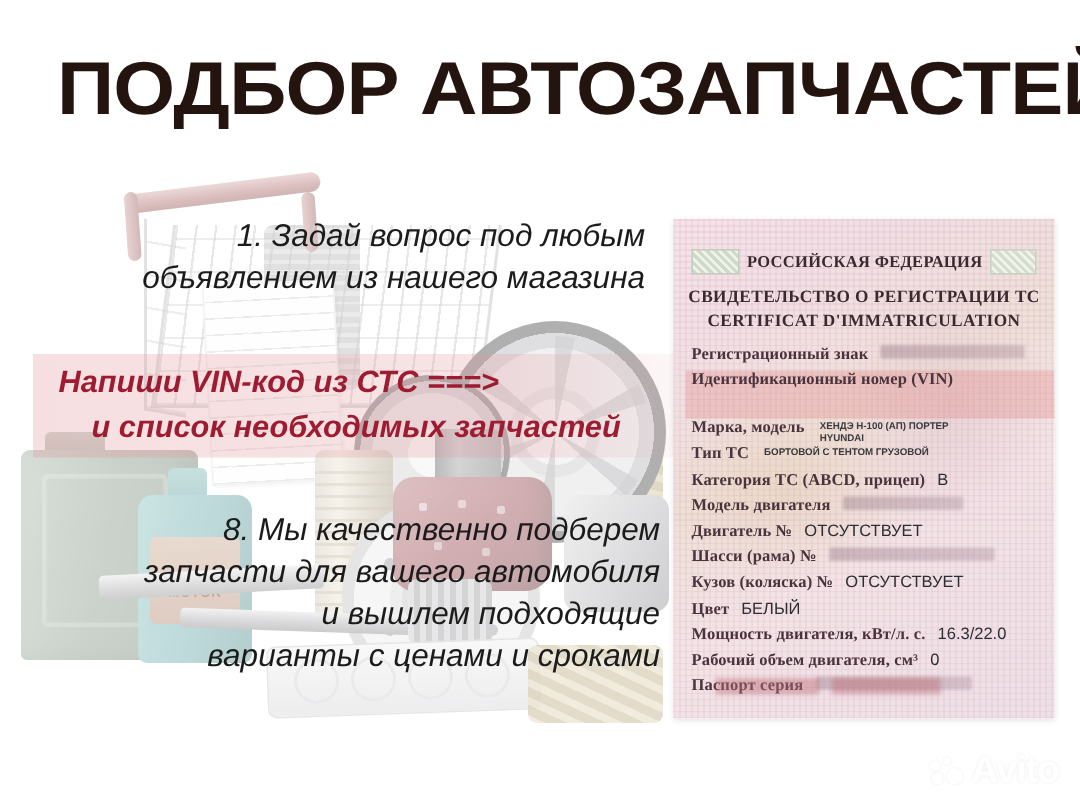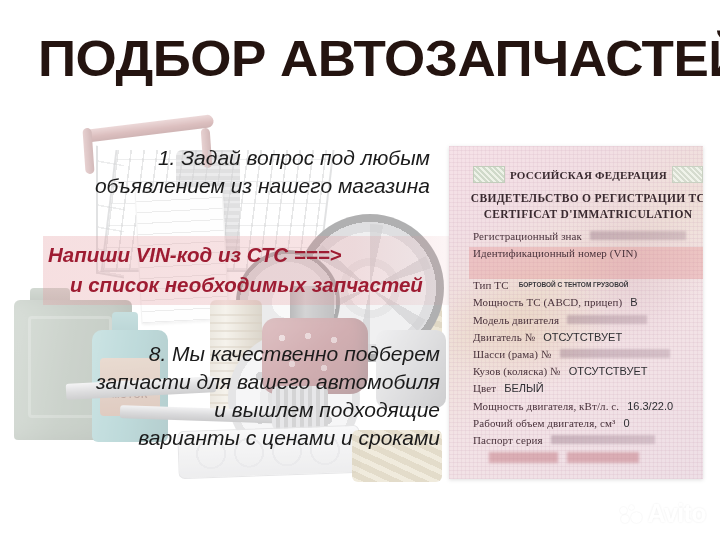--- a/index.html
+++ b/index.html
@@ -245,23 +245,22 @@
     font-size:21px;
     line-height:28px;
     white-space:pre-line;
     text-align:right;
   }
   #para1{left:30px;top:144px;width:400px;}
   #para2{left:30px;top:340px;width:410px;}
 
   .vinblock{
     position:absolute;left:22px;top:236px;width:420px;
-    padding:4px 6px 5px 5px;
+    padding:4px 6px 5px 17px;
     background:linear-gradient(90deg, rgba(226,150,155,.30), rgba(226,150,155,.26) 72%, rgba(226,150,155,.05));
-    margin-left:21px;
   }
   .vinline{
     font-family:"Liberation Sans", sans-serif;
     font-style:italic;font-weight:700;
     font-size:20.5px;line-height:30px;
     color:#9e1c32;
     white-space:nowrap;
   }
   .vinline.l2{padding-left:22px;}
 
@@ -280,21 +279,21 @@
       repeating-linear-gradient(0deg, rgba(200,160,180,.16) 0 1px, transparent 1px 4px),
       repeating-linear-gradient(90deg, rgba(200,160,180,.14) 0 1px, transparent 1px 4px);
     pointer-events:none;
   }
   .doc-guilloche{
     position:absolute;left:0;top:0;width:254px;height:333px;
     background:
       radial-gradient(ellipse 120px 90px at 30% 55%, rgba(214,178,120,.20), transparent 70%),
       radial-gradient(ellipse 100px 120px at 72% 38%, rgba(196,150,180,.18), transparent 70%);
   }
-  .doc-inner{position:absolute;left:12px;top:0;width:254px;height:333px;}
+  .doc-inner{position:absolute;left:0;top:0;width:254px;height:333px;}
 
   .doc-ru-row{
     position:absolute;left:12px;top:20px;width:230px;height:17px;
     display:flex;align-items:center;
   }
   .doc-seal{
     width:30px;height:15px;
     background:repeating-linear-gradient(45deg,#cfd9c9 0 2px,#eef2e8 2px 4px);
     border:1px solid #c3cdbc;
   }
@@ -322,21 +321,21 @@
   .frow{
     position:relative;
     display:flex;align-items:baseline;
     height:17.2px;
     font-size:11px;
     color:#46323a;
     white-space:nowrap;
   }
   .frow .lbl{
     font-family:"Liberation Serif", serif;
-    font-weight:400;
+    font-weight:700;
     color:#4a333c;
     letter-spacing:.1px;
   }
   .frow .val{
     font-family:"Liberation Sans", sans-serif;
     font-weight:400;
     color:#2e2e32;
     font-size:11px;
     margin-left:8px;
   }
@@ -457,25 +456,30 @@
             <span class="lbl">Регистрационный знак</span>
             <span class="redact" style="width: 96px;"></span>
           </div>
           <div class="frow vinrow">
             <span class="lbl">Идентификационный номер (VIN)</span>
           </div>
           <div class="vin-redact-row">
             <span class="redact"></span>
           </div>
           <div class="frow">
+            <span class="lbl">Марка, модель</span>
+            <span class="val tiny">ХЕНДЭ Н-100 (АП) ПОРТЕР
+HYUNDAI</span>
+          </div>
+          <div class="frow">
             <span class="lbl">Тип ТС</span>
             <span class="val tiny">БОРТОВОЙ С ТЕНТОМ ГРУЗОВОЙ</span>
           </div>
           <div class="frow">
-            <span class="lbl">Мощность ТС (ABCD, прицеп)</span>
+            <span class="lbl">Категория ТС (ABCD, прицеп)</span>
             <span class="val">B</span>
           </div>
           <div class="frow">
             <span class="lbl">Модель двигателя</span>
             <span class="redact" style="width: 80px;"></span>
           </div>
           <div class="frow">
             <span class="lbl">Двигатель №</span>
             <span class="val">ОТСУТСТВУЕТ</span>
           </div>

